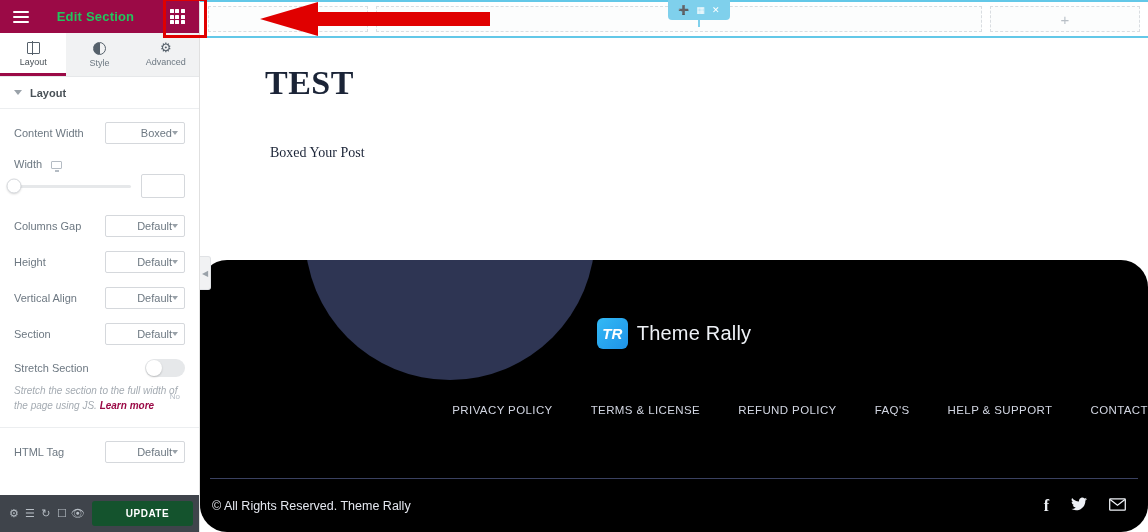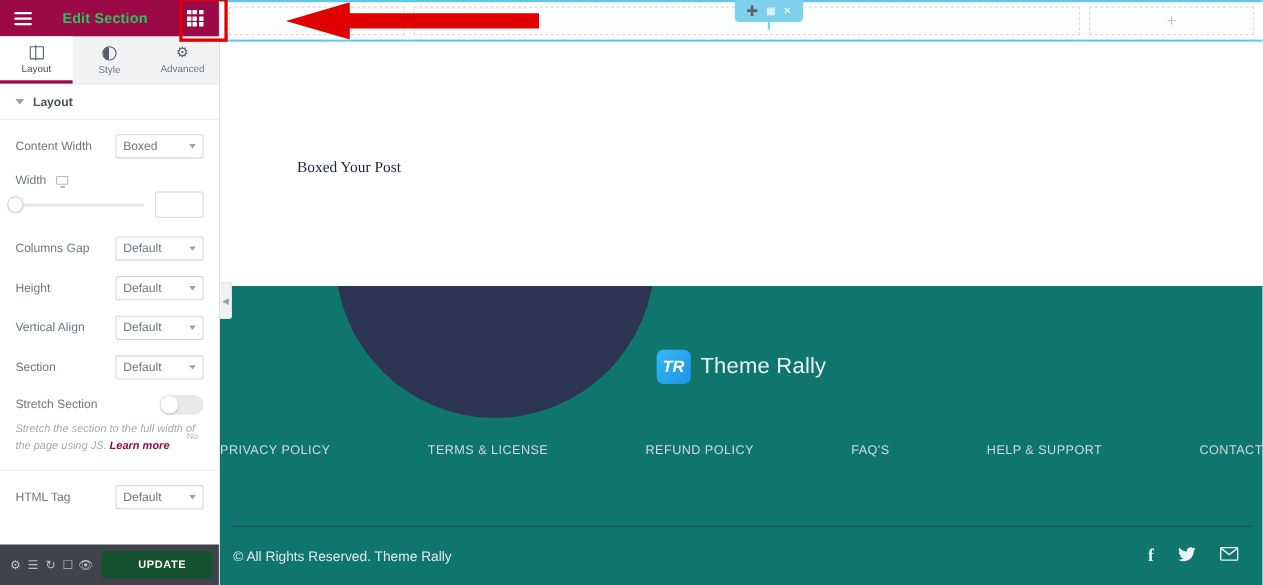--- a/index.html
+++ b/index.html
@@ -133,21 +133,21 @@
   }
   .sel {
     width: 80px; height: 22px;
     border: 1px solid #d5d8dc; border-radius: 2px;
     background: #fff;
     display: flex; align-items: center;
     padding: 0 6px;
     font-size: 11px; color: #6d7882;
     position: relative; cursor: pointer;
   }
-  .sel span { flex: 1; }
+  .sel span { flex: 1; text-align: right; }
   .sel .cv {
     width: 0; height: 0;
     border-left: 3.5px solid transparent; border-right: 3.5px solid transparent;
     border-top: 4.5px solid #9aa2a9;
   }
   .slider-row {
     display: flex; align-items: center;
     padding: 4px 14px 10px 14px; gap: 10px;
   }
   .slider {
@@ -284,21 +284,21 @@
     letter-spacing: .5px;
   }
   .hero .sub {
     position: absolute; left: 70px; top: 107px;
     font-family: "Liberation Serif", serif;
     font-size: 14px; color: #1b2437;
   }
 
   .footer {
     position: absolute; left: 0; right: 0; top: 222px; bottom: 0;
-    background: #0f766e; overflow: hidden;
+    background: #000000; overflow: hidden; border-radius: 27px;
   }
   .foot-circle {
     position: absolute;
     width: 290px; height: 290px; border-radius: 50%;
     background: #2e3553;
     left: 105px; top: -170px;
   }
   .brand {
     position: absolute; left: 0; right: 0; top: 58px;
     display: flex; align-items: center; justify-content: center; gap: 9px;
@@ -310,21 +310,21 @@
     display: flex; align-items: center; justify-content: center;
     font-size: 15px; font-weight: bold; color: #fff;
     font-style: italic;
     font-family: "Liberation Sans", sans-serif;
   }
   .brand .bname {
     color: #eef1f6; font-size: 20px; letter-spacing: .2px;
   }
   .fnav {
     position: absolute; left: 0; right: 0; top: 144px;
-    display: flex; justify-content: space-between; gap: 38px;
+    display: flex; justify-content: flex-end; gap: 38px;
     z-index: 3;
   }
   .fnav a {
     color: #d2d6e2; font-size: 11.5px; text-decoration: none;
     letter-spacing: .4px; white-space: nowrap;
   }
   .fdiv {
     position: absolute; left: 10px; right: 10px; top: 218px;
     height: 1px; background: #3a4161;
   }
@@ -508,20 +508,21 @@
       <span class="hi">✕</span>
     </div>
 
     <svg class="arrow-svg" width="230" height="34" viewBox="0 0 230 34">
       <polygon points="0,17 58,0 58,10 230,10 230,24 58,24 58,34" fill="#e00000"></polygon>
     </svg>
 
     <div class="page">
 
       <div class="hero">
+        <h1>TEST</h1>
         <div class="sub">Boxed Your Post</div>
       </div>
 
       <div class="footer">
         <div class="foot-circle"></div>
 
         <div class="brand">
           <div class="logo">TR</div>
           <div class="bname">Theme Rally</div>
         </div>

